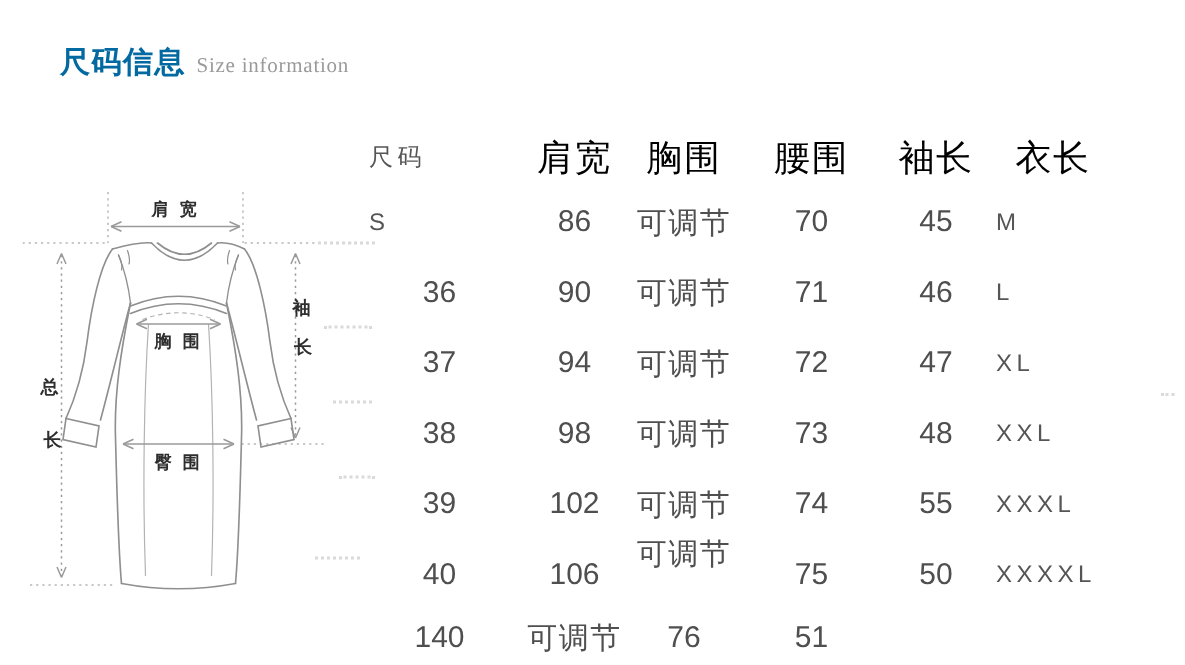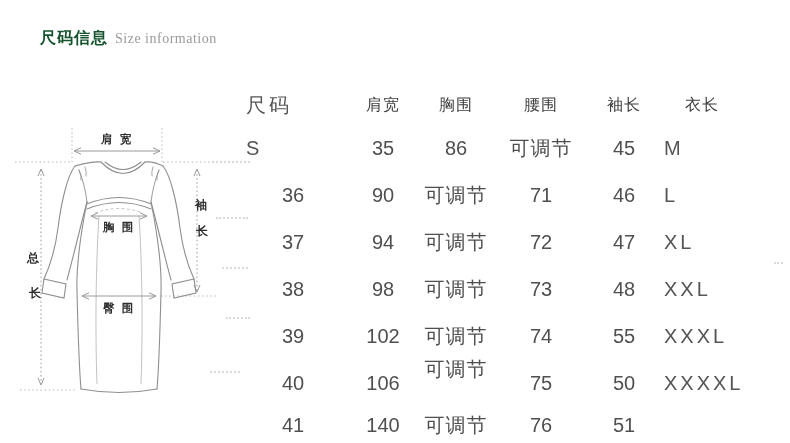--- a/index.html
+++ b/index.html
@@ -4,21 +4,21 @@
 <style>
   html,body{margin:0;padding:0;}
   body{
     width:790px;height:443px;position:relative;overflow:hidden;
     background:#ffffff;
     font-family:"Liberation Sans", sans-serif;
   }
   
   .title-row{position:absolute;left:40px;top:28px;white-space:nowrap;}
   .title-zh{
-    font-size:16px;font-weight:700;color:#14532d;letter-spacing:1px;margin-top:44px;
+    font-size:20px;font-weight:700;color:#0369a1;letter-spacing:1px;margin-top:44px;
   }
   .title-en{
     font-family:"Liberation Serif", serif;
     font-size:14px;color:#9a9a9a;margin-left:7px;letter-spacing:0.5px;margin-top:36px;
   }
   
   .dress-wrap{position:absolute;left:15px;top:112px;width:220px;height:290px;}
   svg text{font-family:"Liberation Sans", sans-serif;}
   .dg-label{font-size:11.5px;font-weight:700;fill:#2e2e2e;letter-spacing:2px;}
   .dg-label-v{font-size:12px;font-weight:700;fill:#2e2e2e;}
@@ -29,24 +29,24 @@
     position:absolute;left:240px;top:85px;width:506px;
     display:grid;
     grid-template-columns:106px 74px 72px 98px 68px 88px;
     grid-template-rows:40px repeat(6,47px) 36px;
     color:#4f4f4f;
   }
   .cell{
     display:flex;align-items:center;justify-content:center;
     font-size:20px;font-weight:400;
   }
-  .cell.hdr{font-size:16px;color:#404040;letter-spacing:1px;}
+  .cell.hdr{font-size:24px;color:#000000;letter-spacing:1px;}
   .cell.sz{
     justify-content:flex-start;padding-left:6px;
-    font-size:20px;letter-spacing:3px;color:#555555;
+    font-size:16px;letter-spacing:3px;color:#555555;
   }
   .cell.zh{letter-spacing:1px;}
   .cell.up span{transform:translateY(-14px);display:inline-block;}
 </style>
 </head>
 <body>
 
 <div class="title-row">
   <span class="title-zh">尺码信息</span><span class="title-en">Size information</span>
 </div>
@@ -147,23 +147,23 @@
 <div class="size-table">
 
   <div class="cell hdr sz">尺码</div>
   <div class="cell hdr">肩宽</div>
   <div class="cell hdr">胸围</div>
   <div class="cell hdr">腰围</div>
   <div class="cell hdr">袖长</div>
   <div class="cell hdr">衣长</div>
 
   <div class="cell sz">S</div>
-  <div class="cell">35</div>
   <div class="cell">86</div>
   <div class="cell zh">可调节</div>
+  <div class="cell">70</div>
   <div class="cell">45</div>
 
   <div class="cell sz">M</div>
   <div class="cell">36</div>
   <div class="cell">90</div>
   <div class="cell zh">可调节</div>
   <div class="cell">71</div>
   <div class="cell">46</div>
 
   <div class="cell sz">L</div>
@@ -190,18 +190,17 @@
   <div class="cell sz">XXXL</div>
   <div class="cell">40</div>
   <div class="cell">106</div>
   <div class="cell zh up">
       <span>可调节</span>
     </div>
   <div class="cell">75</div>
   <div class="cell">50</div>
 
   <div class="cell sz">XXXXL</div>
-  <div class="cell">41</div>
   <div class="cell">140</div>
   <div class="cell zh">可调节</div>
   <div class="cell">76</div>
   <div class="cell">51</div>
 </div>
 
 </body></html>

